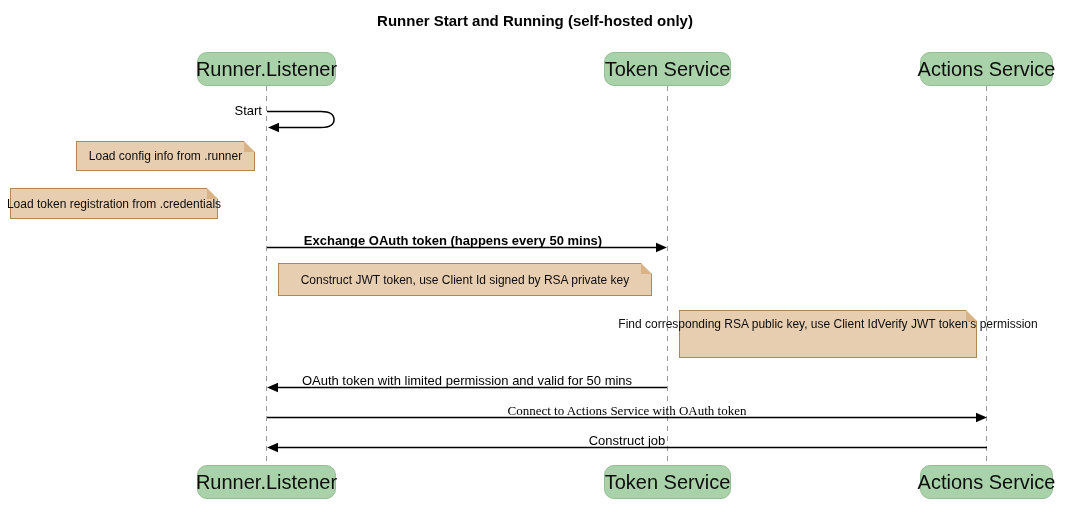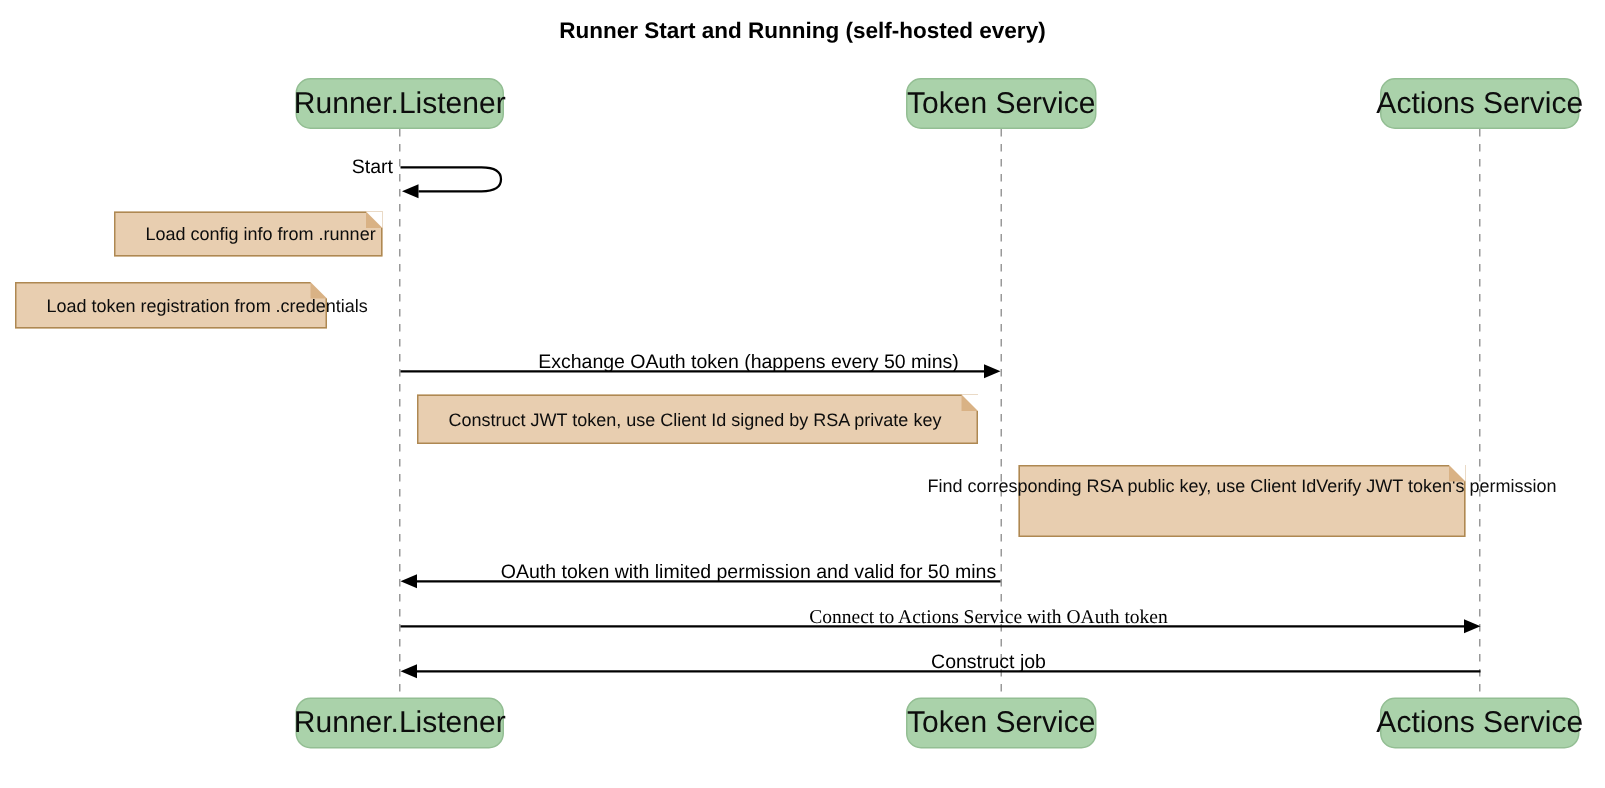--- a/index.html
+++ b/index.html
@@ -23,44 +23,44 @@
     border:1px solid var(--participant-border,#93be93);
     border-radius:10px;
     display:flex; align-items:center; justify-content:center;
     font-size:20px; color:#0d0d0d; white-space:nowrap;
   }
   .note {
     position:absolute; box-sizing:border-box;
     background:var(--note-fill,#e8ceb0);
     border:1px solid var(--note-border,#ae8852);
     font-size:12px; color:#0d0d0d;
-    display:flex; align-items:center; 
-    padding:2px 20px; white-space:nowrap;
+    display:flex; align-items:center; justify-content:center;
+    padding:2px 8px; white-space:nowrap;
   }
   .note::after {
     content:""; position:absolute; top:-1px; right:-1px;
     width:0; height:0; border-style:solid;
     border-width:0 11px 11px 0;
     border-color:transparent var(--background,#fff) var(--note-fold,#d9b285) transparent;
   }
   .note-multiline {
     align-items:flex-start; justify-content:center;
     padding:4px 10px; line-height:1.5;
   }
   .msg-label {
-    position:absolute; font-size:13px; color:#000; white-space:nowrap;margin-left:32px;
+    position:absolute; font-size:13px; color:#000; white-space:nowrap;
   }
   .centered { transform:translateX(-50%); }
 </style>
 </head>
 <body>
 
 <div class="diagram">
 
-  <div class="title">Runner Start and Running (self-hosted every)</div>
+  <div class="title">Runner Start and Running (self-hosted only)</div>
 
   <svg class="layer" width="1070" height="525" viewBox="0 0 1070 525">
     <line class="lifeline" x1="266.5" y1="86" x2="266.5" y2="465"></line>
     <line class="lifeline" x1="667.5" y1="86" x2="667.5" y2="465"></line>
     <line class="lifeline" x1="986.5" y1="86" x2="986.5" y2="465"></line>
 
     <path class="msgline" d="M 267 111.5 H 321 C 330 111.5 334 114.5 334 119.5 C 334 124.5 330 127.5 321 127.5 H 279"></path>
     <polygon class="arrowhead" points="268,127.5 279,122.8 279,132.2"></polygon>
 
     <line class="msgline" x1="267" y1="247.5" x2="657" y2="247.5"></line>
@@ -90,21 +90,21 @@
     <span>Runner.Listener</span>
   </div>
   <div class="participant" style="left:604px; top:465px; width:127px;">
     <span>Token Service</span>
   </div>
   <div class="participant" style="left:920px; top:465px; width:133px;">
     <span>Actions Service</span>
   </div>
 
   <div class="msg-label" style="right:808px; top:103px;">Start</div>
-  <div class="msg-label centered" style="left:467px; top:233px;">Exchange OAuth token (happens every 50 mins)</div>
+  <div class="msg-label centered" style="left:453px; top:233px;font-weight:bold;">Exchange OAuth token (happens every 50 mins)</div>
   <div class="msg-label centered" style="left:467px; top:373px;">OAuth token with limited permission and valid for 50 mins</div>
   <div class="msg-label centered" style="left:627px; top:403px;font-family:Liberation Serif, serif;">Connect to Actions Service with OAuth token</div>
   <div class="msg-label centered" style="left:627px; top:433px;">Construct job</div>
 
   <div class="note" style="left:76px; top:141px; width:179px; height:30px;">
     <span>Load config info from .runner</span>
   </div>
   <div class="note" style="left:10px; top:188px; width:208px; height:31px;">
     <span>Load token registration from .credentials</span>
   </div>

